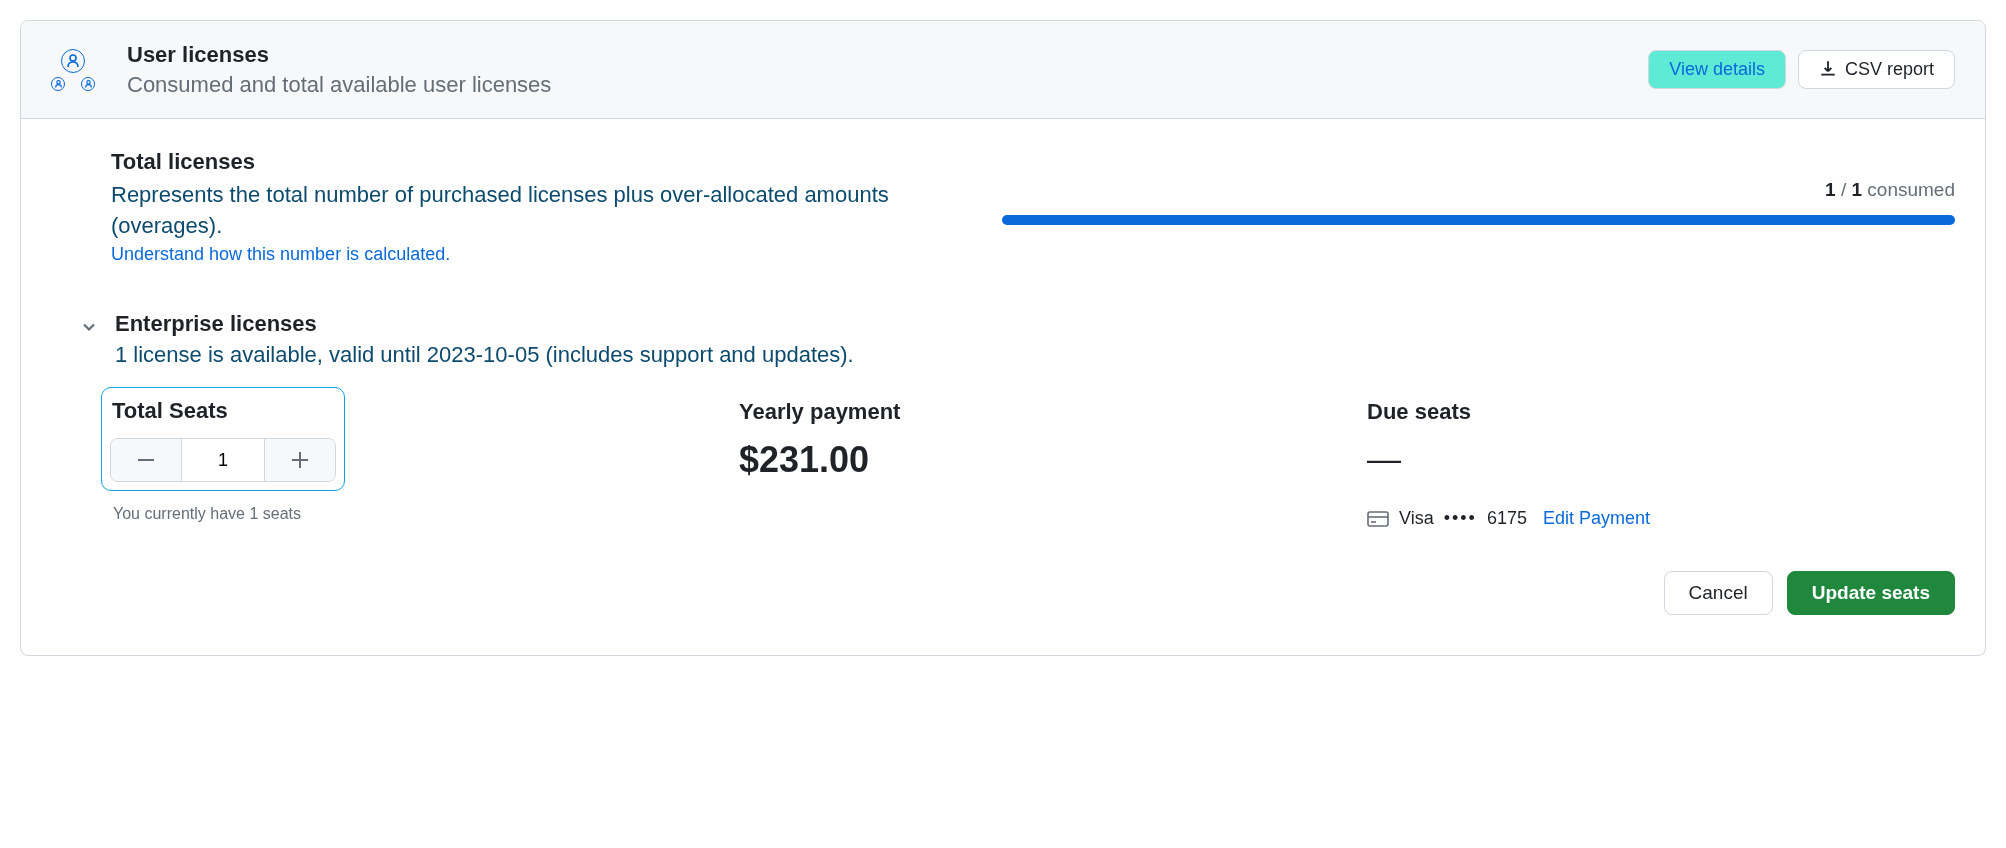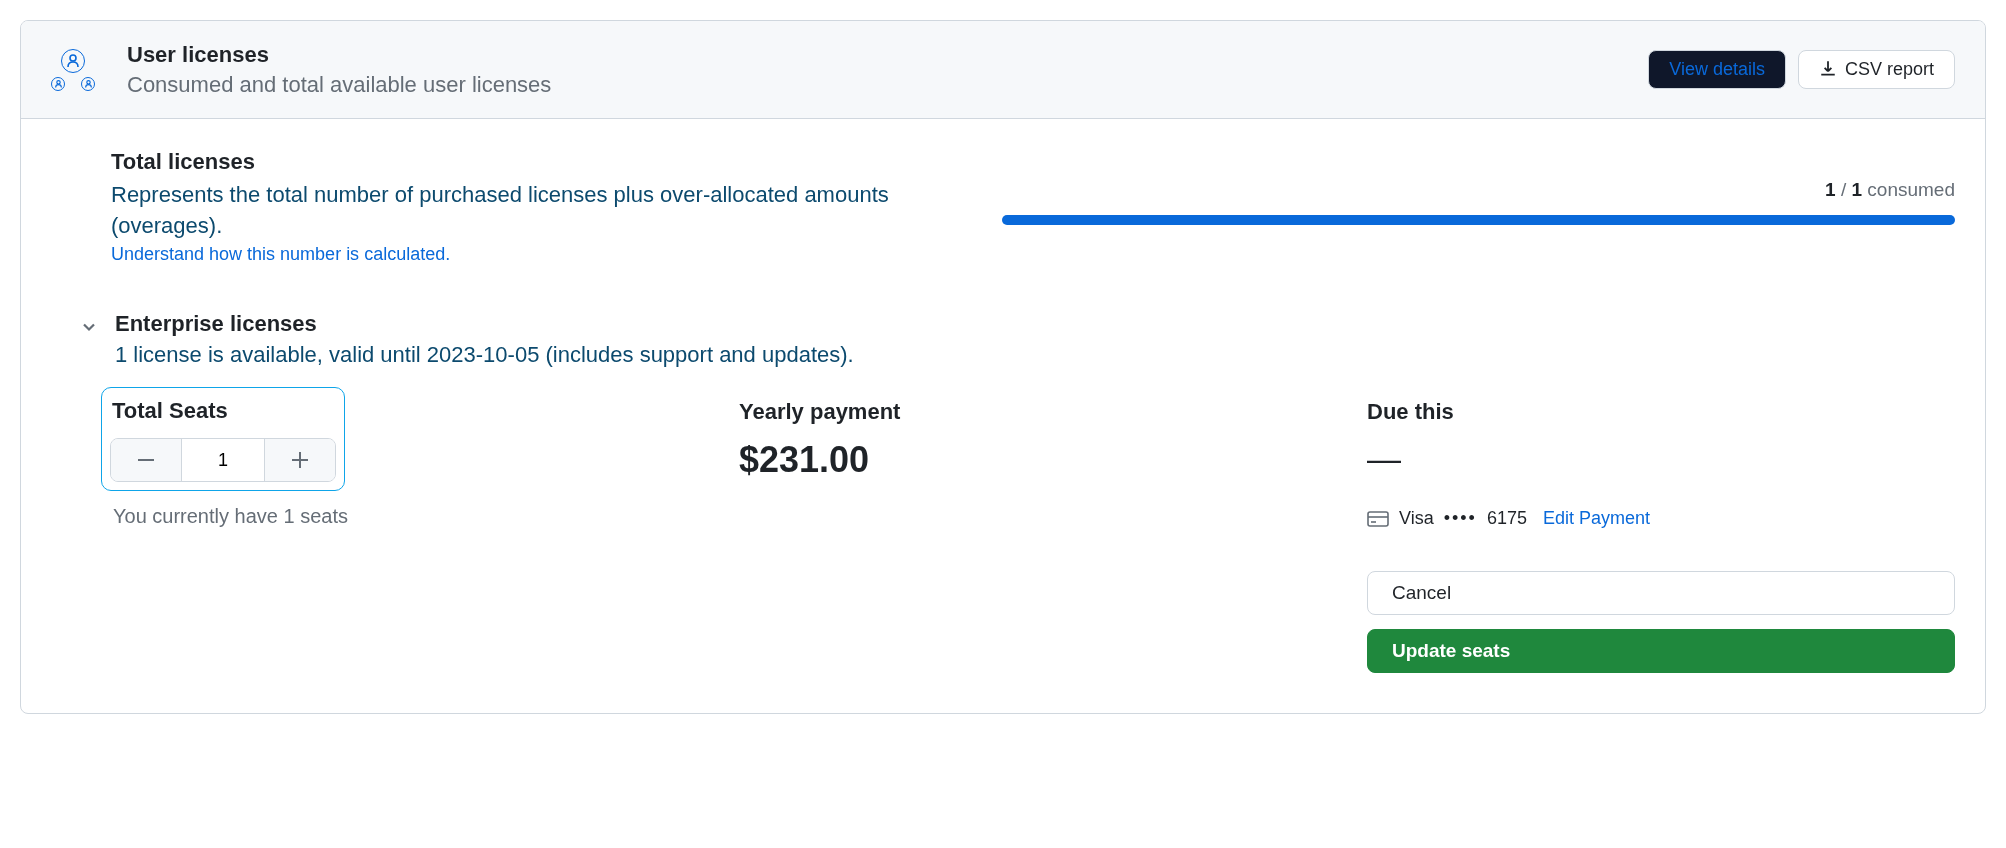--- a/index.html
+++ b/index.html
@@ -50,21 +50,21 @@
     gap: 8px;
     padding: 8px 20px;
     font-size: 18px;
     font-weight: 500;
     border: 1px solid #d0d7de;
     background: #f6f8fa;
     border-radius: 8px;
     cursor: pointer;
     color: #1f2328;
   }
-  .btn.link-blue { color: #0969da; background: #0f172a; }
+  .btn.link-blue { color: #0969da; background: #5eead4; }
   .btn.white { background: #fff; }
   .btn.green {
     background: #1f883d;
     border-color: #1f883d;
     color: #ffffff;
     font-weight: 600;
   }
   .panel-body { padding: 30px 30px 40px 30px; }
   .section-row {
     display: flex;
@@ -125,40 +125,39 @@
   }
   .stepper input {
     width: 84px;
     border: none;
     border-left: 1px solid #d0d7de;
     border-right: 1px solid #d0d7de;
     text-align: center;
     font-size: 18px;
     background: #fff;
   }
-  .seats-note { font-size: 20px; color: #656d76; margin-top: 14px; padding-left: 2px; }
+  .seats-note { font-size: 16px; color: #656d76; margin-top: 14px; padding-left: 2px; }
   .big-price { font-size: 36px; font-weight: 600; }
   .big-dash { font-size: 34px; font-weight: 400; letter-spacing: -2px; }
   .payment-row {
     display: flex;
     align-items: center;
     gap: 10px;
     font-size: 18px;
     color: #1f2328;
     margin-top: 30px;
   }
   .payment-row .dots { letter-spacing: 2px; }
   .edit-link { color: #0969da; text-decoration: none; margin-left: 6px; }
   .action-row {
     display: flex;
     justify-content: flex-end;
     gap: 14px;
     margin-top: 42px;
     padding-right: 0;
-    flex-direction: column;
   }
   .action-row .btn { padding: 10px 24px; font-size: 19px; }
 </style>
 </head>
 <body>
 
 <div class="panel">
 
   <div class="panel-header">
     <div class="users-icon-wrap">
@@ -243,21 +242,21 @@
         </div>
         <div class="seats-note">You currently have 1 seats</div>
       </div>
 
       <div class="col">
         <div class="col-title">Yearly payment</div>
         <div class="big-price">$231.00</div>
       </div>
 
       <div class="col">
-        <div class="col-title">Due this</div>
+        <div class="col-title">Due seats</div>
         <div class="big-dash">—</div>
         <div class="payment-row">
           <svg width="22" height="16" viewBox="0 0 22 16" fill="none" stroke="#656d76" stroke-width="1.6">
               <rect x="1" y="1" width="20" height="14" rx="2"></rect>
               <line x1="1" y1="6" x2="21" y2="6"></line>
               <line x1="4" y1="11" x2="9" y2="11"></line>
             </svg>
           <span>Visa</span>
           <span class="dots">••••</span>
           <span>6175</span>

